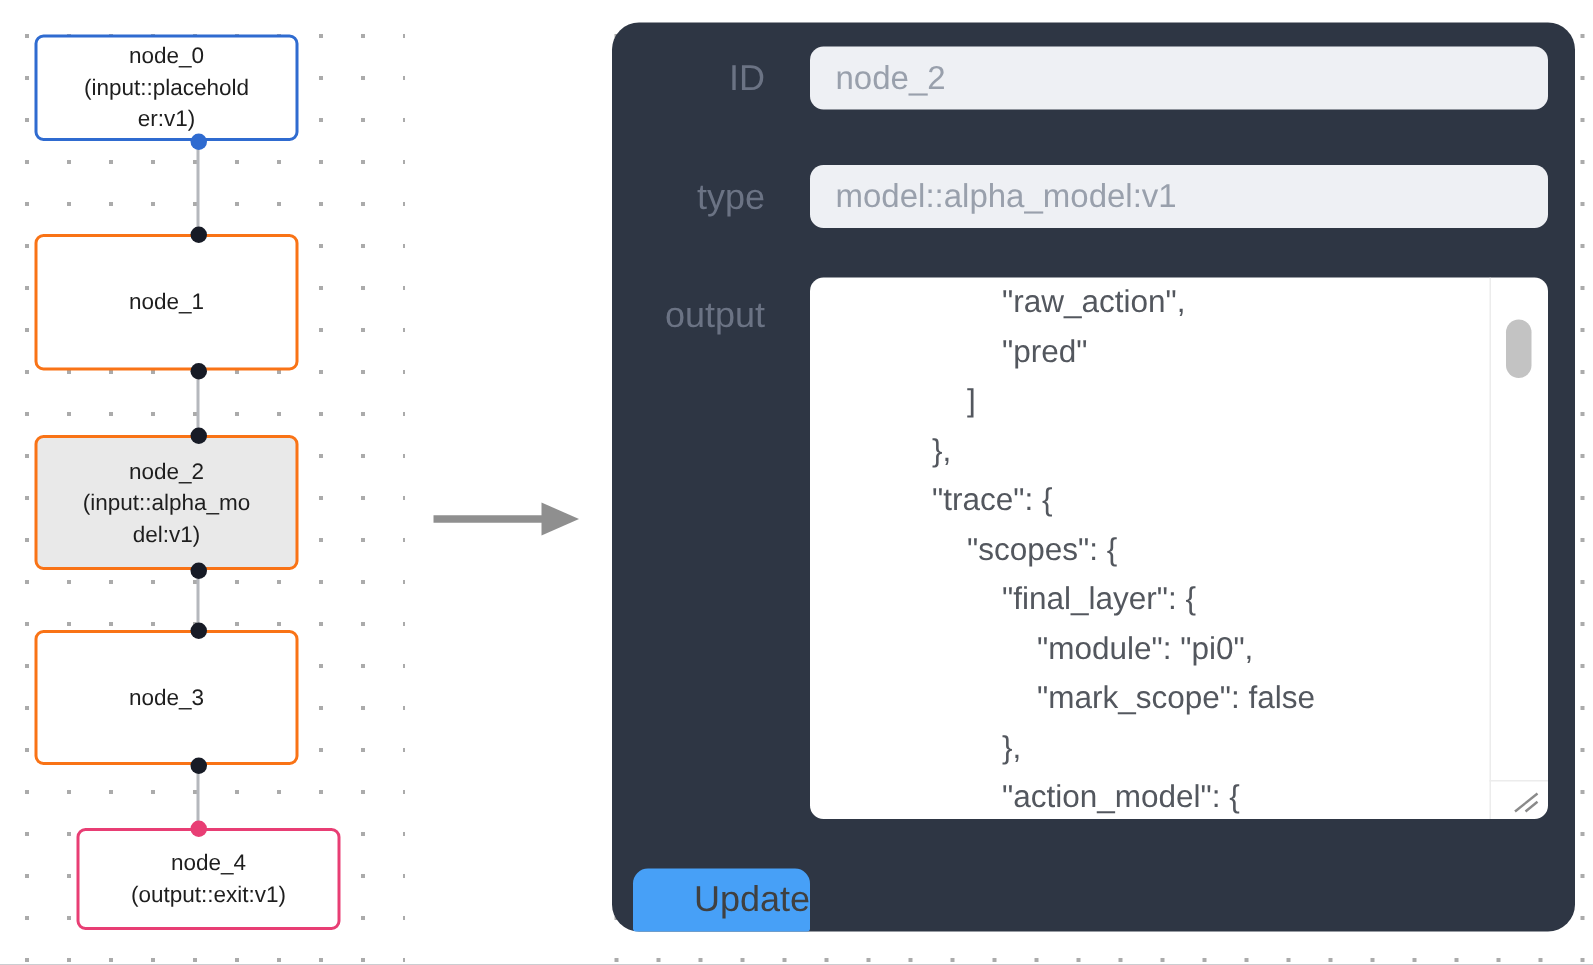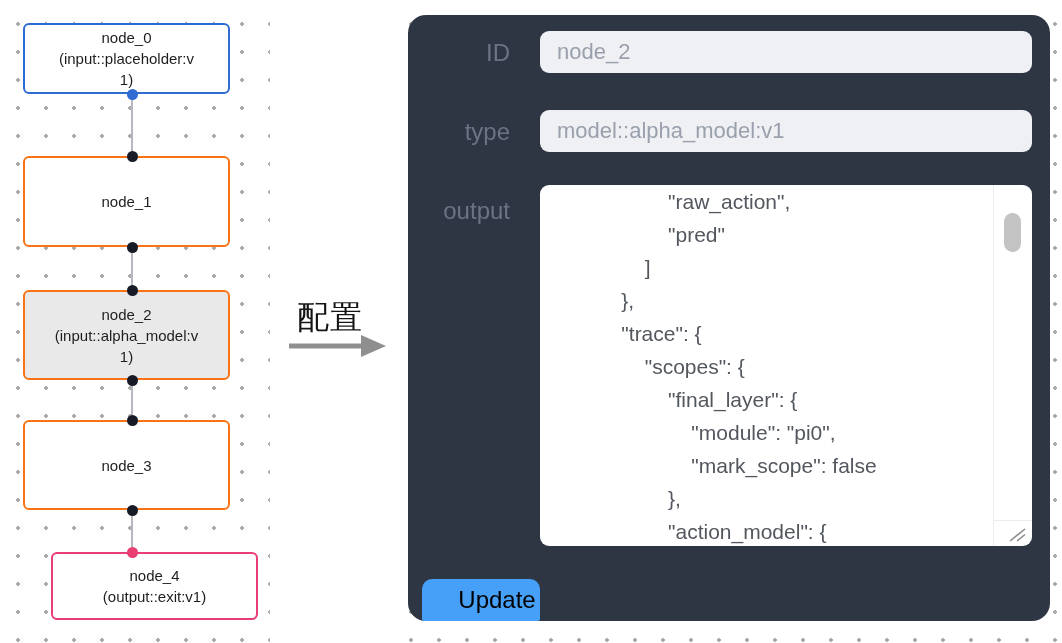--- a/index.html
+++ b/index.html
@@ -11,21 +11,21 @@
   .dots {
     position: absolute; top: 0; height: 643px;
     background-image: radial-gradient(circle, #ababab 1.6px, transparent 1.7px);
     background-size: 28px 28px; background-position: 4px 10px;
   }
   .dots-left  { left: 0; width: 270px; }
   .dots-right { left: 393px; width: 669px; }
 
   
   .node {
-    position: absolute; left: 23px; width: 207px;
+    position: absolute; left: 23px; width: 176px;
     background: #ffffff; border: 2px solid #f97316; border-radius: 6px;
     display: flex; flex-direction: column; align-items: center; justify-content: center;
     text-align: center; color: #1e1e1e; font-size: 15px; line-height: 21px;
     padding: 0 28px; word-break: break-all;
   }
   .node--input    { border-color: #2f6bd0; }
   .node--selected { background: #e9e9e9; border-width: 2.5px; }
   .node--output   { border-color: #e83e74; }
   #node0 { top: 23px;  height: 71px; }
   #node1 { top: 156px; height: 91px; }
@@ -71,21 +71,21 @@
     font-family: "Liberation Sans", "DejaVu Sans", sans-serif;
     font-size: 21px; line-height: 33px; color: #53575e; }
   .sep-v { position: absolute; left: 453px; top: 0; width: 1px; height: 100%; background: #ececec; }
   .sep-h { position: absolute; left: 453px; top: 335px; right: 0; height: 1px; background: #ececec; }
   .scroll-thumb { position: absolute; left: 464px; top: 28px; width: 17px; height: 39px;
     border-radius: 9px; background: #c3c3c3; }
   .resize-handle { position: absolute; right: 3px; bottom: 3px; width: 22px; height: 18px; }
 
   .update-btn { position: absolute; left: 14px; top: 564px; width: 118px; height: 42px;
     background: #47a0f7; border: none; border-radius: 10px 10px 2px 2px;
-    color: #000000; font-size: 24px; font-weight: 500; text-align: center; line-height: 42px;
+    color: #404040; font-size: 24px; font-weight: 500; text-align: right; line-height: 42px;
     font-family: "Liberation Sans", "DejaVu Sans", sans-serif; cursor: pointer; padding-left: 32px; }
 </style>
 </head>
 <body>
 
 <div class="stage">
 
   <div class="dots dots-left"></div>
   <div class="dots dots-right"></div>
 
@@ -115,21 +115,20 @@
 
   <div class="port port--blue" style="top:89px"></div>
   <div class="port" style="top:151px"></div>
   <div class="port" style="top:242px"></div>
   <div class="port" style="top:285px"></div>
   <div class="port" style="top:375px"></div>
   <div class="port" style="top:415px"></div>
   <div class="port" style="top:505px"></div>
   <div class="port port--pink" style="top:547px"></div>
 
-  <div class="anno-label">配置</div>
   <svg class="anno-arrow" width="102" height="28" viewBox="0 0 102 28">
     <line x1="2" y1="14" x2="76" y2="14" stroke="#8f8f8f" stroke-width="5"></line>
     <polygon points="74,3 99,14 74,25" fill="#8f8f8f"></polygon>
   </svg>
 
   <div class="panel">
     <div class="field-label lbl-id">ID</div>
     <input class="field-input inp-id" value="node_2" style="">
 
     <div class="field-label lbl-type">type</div>

